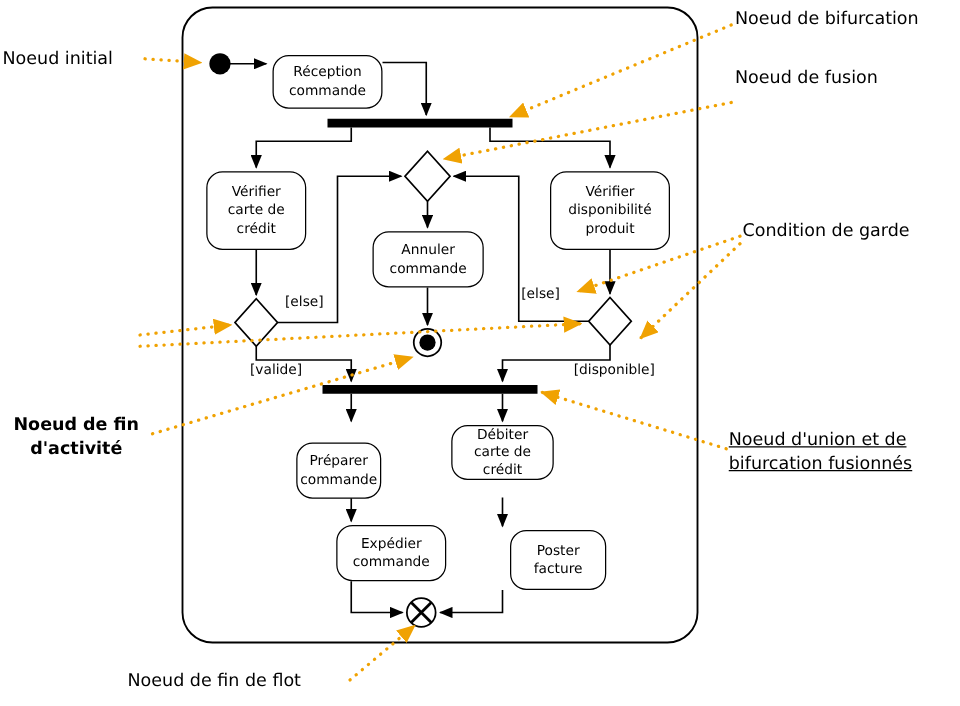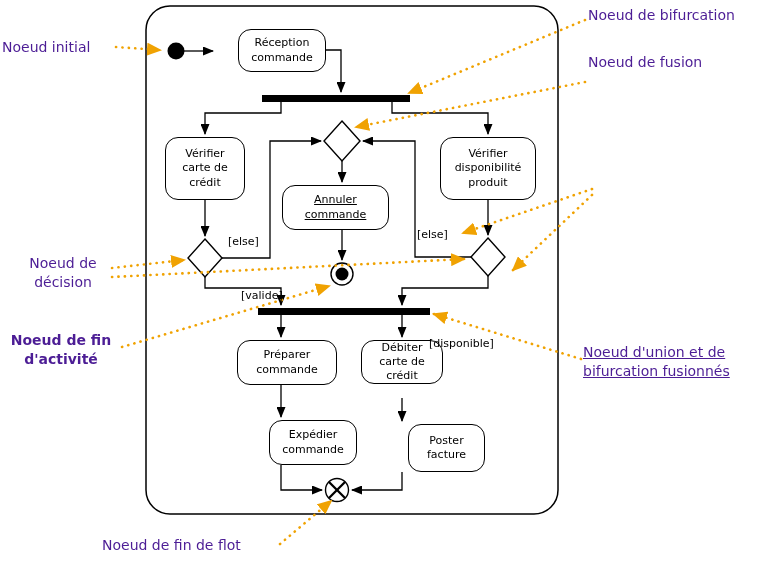--- a/index.html
+++ b/index.html
@@ -13,37 +13,37 @@
     position:absolute; box-sizing:border-box;
     border:1.4px solid #000; border-radius:13px; background:#fff;
     display:flex; align-items:center; justify-content:center;
     text-align:center; font-size:11px; line-height:1.3; color:#000;
     white-space:pre-line; z-index:2;
   }
   .guard {
     position:absolute; font-size:11px; color:#000; z-index:2; white-space:nowrap;
   }
   .ann {
-    position:absolute; color:#4c1d95; font-size:14px; line-height:1.35;
+    position:absolute; color:#000000; font-size:14px; line-height:1.35;
     white-space:pre-line; z-index:3;
   }
   
-  #n-reception   { left:218px; top:29px;  width:88px; height:43px;margin-left:20px; }
+  #n-reception   { left:218px; top:44px;  width:88px; height:43px; }
   #n-verif-carte { left:165px; top:137px; width:80px; height:63px; }
   #n-verif-dispo { left:440px; top:137px; width:96px; height:63px; }
-  #n-annuler     { left:282px; top:185px; width:107px; height:45px;text-decoration:underline; }
-  #n-preparer    { left:237px; top:340px; width:100px; height:45px; }
+  #n-annuler     { left:298px; top:185px; width:89px; height:45px; }
+  #n-preparer    { left:237px; top:354px; width:68px; height:45px; }
   #n-debiter     { left:361px; top:340px; width:82px; height:44px; }
   #n-expedier    { left:237px; top:420px; width:88px; height:45px;margin-left:32px; }
   #n-poster      { left:366px; top:424px; width:77px; height:48px;margin-left:42px; }
   
   #g-else-left  { left:228px; top:235px; }
-  #g-valide     { left:200px; top:289px;margin-left:41px; }
+  #g-valide     { left:200px; top:289px; }
   #g-else-right { left:417px; top:228px; }
-  #g-disponible { left:429px; top:289px;margin-top:48px; }
+  #g-disponible { left:459px; top:289px; }
   
   #a-initial     { left:2px;   top:38px; }
   #a-bifurcation { left:588px; top:6px; }
   #a-fusion      { left:588px; top:53px; }
   #a-garde       { left:594px; top:176px; }
   #a-decision    { left:16px;  top:254px; width:94px;  text-align:center; }
   #a-fin-activite{ left:0px;   top:331px; width:122px; text-align:center;font-weight:bold; }
   #a-union       { left:583px; top:343px; width:185px; text-align:left;text-decoration:underline; }
   #a-fin-flot    { left:102px; top:536px; }
   
@@ -144,21 +144,20 @@
 facture</div>
 
   <div class="guard" id="g-else-left">[else]</div>
   <div class="guard" id="g-valide">[valide]</div>
   <div class="guard" id="g-else-right">[else]</div>
   <div class="guard" id="g-disponible">[disponible]</div>
 
   <div class="ann" id="a-initial">Noeud initial</div>
   <div class="ann" id="a-bifurcation">Noeud de bifurcation</div>
   <div class="ann" id="a-fusion">Noeud de fusion</div>
-  <div class="ann" id="a-decision">Noeud de
-décision</div>
+  <div class="ann" id="a-garde">Condition de garde</div>
   <div class="ann" id="a-fin-activite">Noeud de fin
 d'activité</div>
   <div class="ann" id="a-union">Noeud d'union et de
 bifurcation fusionnés</div>
   <div class="ann" id="a-fin-flot">Noeud de fin de flot</div>
 
 </div>
 
 </body></html>

